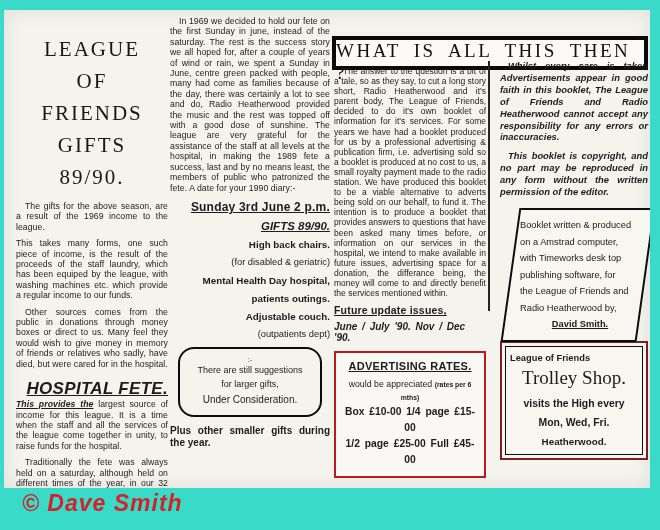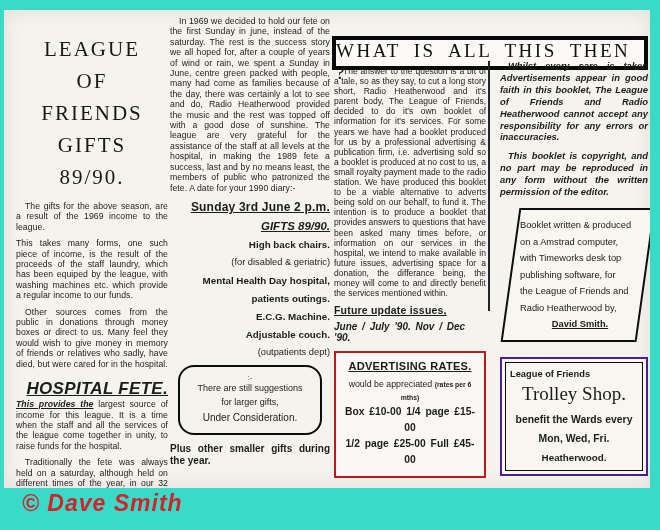--- a/index.html
+++ b/index.html
@@ -51,21 +51,21 @@
   .ad-small{font-size:6.8px;font-weight:bold;}
   .ad-rate{font-size:10.3px;font-weight:bold;line-height:16px;word-spacing:2px;}
   
   .legal{font-size:9.4px;line-height:11.9px;font-weight:bold;font-style:italic;text-align:justify;
         margin-bottom:7px;text-indent:8px;}
   .credit-wrap{margin:10px 2px 0 10px;transform:skewX(-8deg);border:2.5px solid #0d0d0d;background:#f8f6f1;
         padding:7px 4px 7px 8px;}
   .credit-in{transform:skewX(8deg);}
   .credit-in div{font-size:9.3px;line-height:16.5px;color:#1a1a1a;}
   .credit-sig{font-weight:bold;text-decoration:underline;text-align:center;font-size:9.8px;}
-  .trolley-out{margin-top:16px;border:2px solid #4c1d95;padding:3px;background:#f8f6f1;}
+  .trolley-out{margin-top:0;border:2px solid #7f1d1d;padding:3px;background:#f8f6f1;}
   .trolley-in{border:1px solid #0d0d0d;padding:6px 4px 7px;}
   .tr-org{font-size:9.3px;font-weight:bold;margin-bottom:4px;}
   .tr-title{font-family:"Liberation Serif","DejaVu Serif",serif;font-size:19px;text-align:center;margin-bottom:9px;}
   .tr-line{font-size:10.4px;font-weight:bold;text-align:center;margin-bottom:8px;}
   .tr-line3{font-size:9.8px;font-weight:bold;text-align:center;}
   
   .copyright{position:absolute;left:22px;top:490px;font-size:23px;font-weight:bold;font-style:italic;
         color:var(--accent-red);letter-spacing:1px;}
 </style>
 </head>
@@ -96,21 +96,20 @@
     </div>
 
     <div class="col col2">
       <p class="bt ind">In 1969 we decided  to hold our fete on the first Sunday in june,  instead of the saturday. The rest is the success story we all hoped for, after a couple of years of wind or rain, we spent a Sunday in June, centre  green packed with people, many had come as families because of the day, there was certainly a lot to see and do, Radio Heatherwood provided the music and the rest was topped off with a good dose of sunshine. The league are very grateful for the assistance of the staff at all levels at the hospital, in making the 1989 fete a success, last and by no means least, the members of public who patronized the fete. A date for your 1990 diary:-</p>
       <h3 class="u ctr date-h">Sunday 3rd June  2 p.m.</h3>
       <h3 class="bi u ctr gifts-h">GIFTS 89/90.</h3>
       <div class="gift ctr">High back chairs.</div>
       <div class="gift gift-sub ctr">(for disabled &amp; geriatric)</div>
       <div class="gift ctr">Mental Health Day hospital,</div>
       <div class="gift ctr">patients outings.</div>
-      <div class="gift ctr">E.C.G. Machine.</div>
       <div class="gift ctr">Adjustable couch.</div>
       <div class="gift gift-sub ctr">(outpatients dept)</div>
       <div class="sugg-box">
         <div class="sugg-mark">:-</div>
         <div class="sugg-line">There are still suggestions</div>
         <div class="sugg-line">for larger gifts,</div>
         <div class="sugg-strong">Under Consideration.</div>
       </div>
       <p class="plus-note">Plus other smaller gifts during the year.</p>
     </div>
@@ -139,21 +138,21 @@
           <div>publishing software,  for</div>
           <div>the League of Friends and</div>
           <div>Radio Heatherwood  by,</div>
           <div class="credit-sig">David Smith.</div>
         </div>
       </div>
       <div class="trolley-out">
         <div class="trolley-in">
           <div class="tr-org">League of Friends</div>
           <div class="tr-title">Trolley Shop.</div>
-          <div class="tr-line">benefit the Wards every</div>
+          <div class="tr-line">visits the High every</div>
           <div class="tr-line">Mon, Wed, Fri.</div>
           <div class="tr-line3">Heatherwood.</div>
         </div>
       </div>
     </div>
 
   </div>
 
   <div class="copyright">© Dave Smith</div>
 </div>

